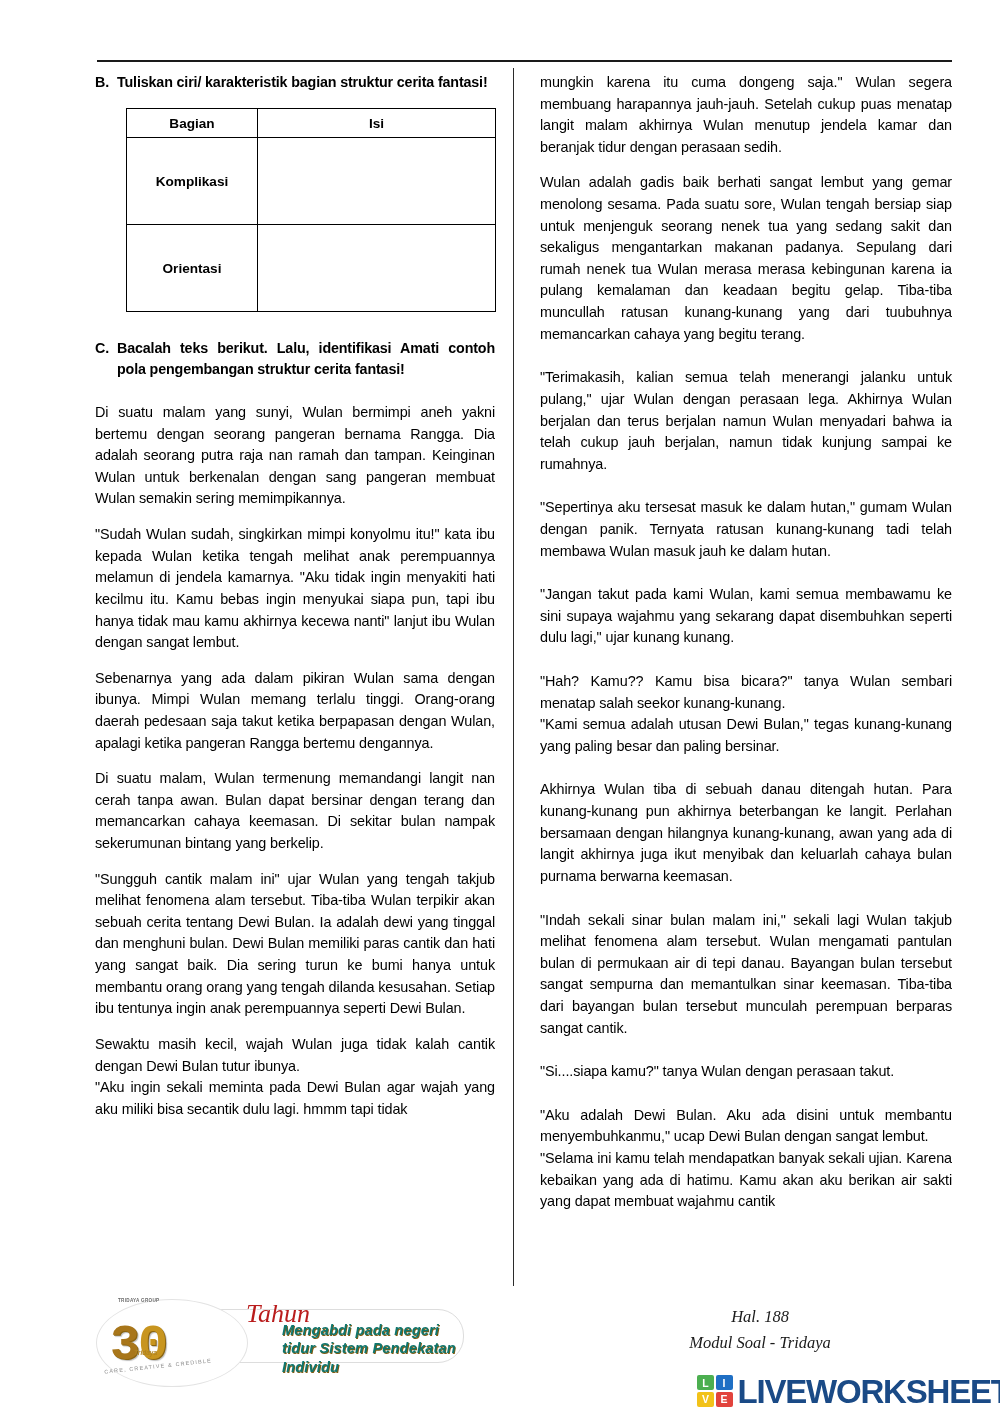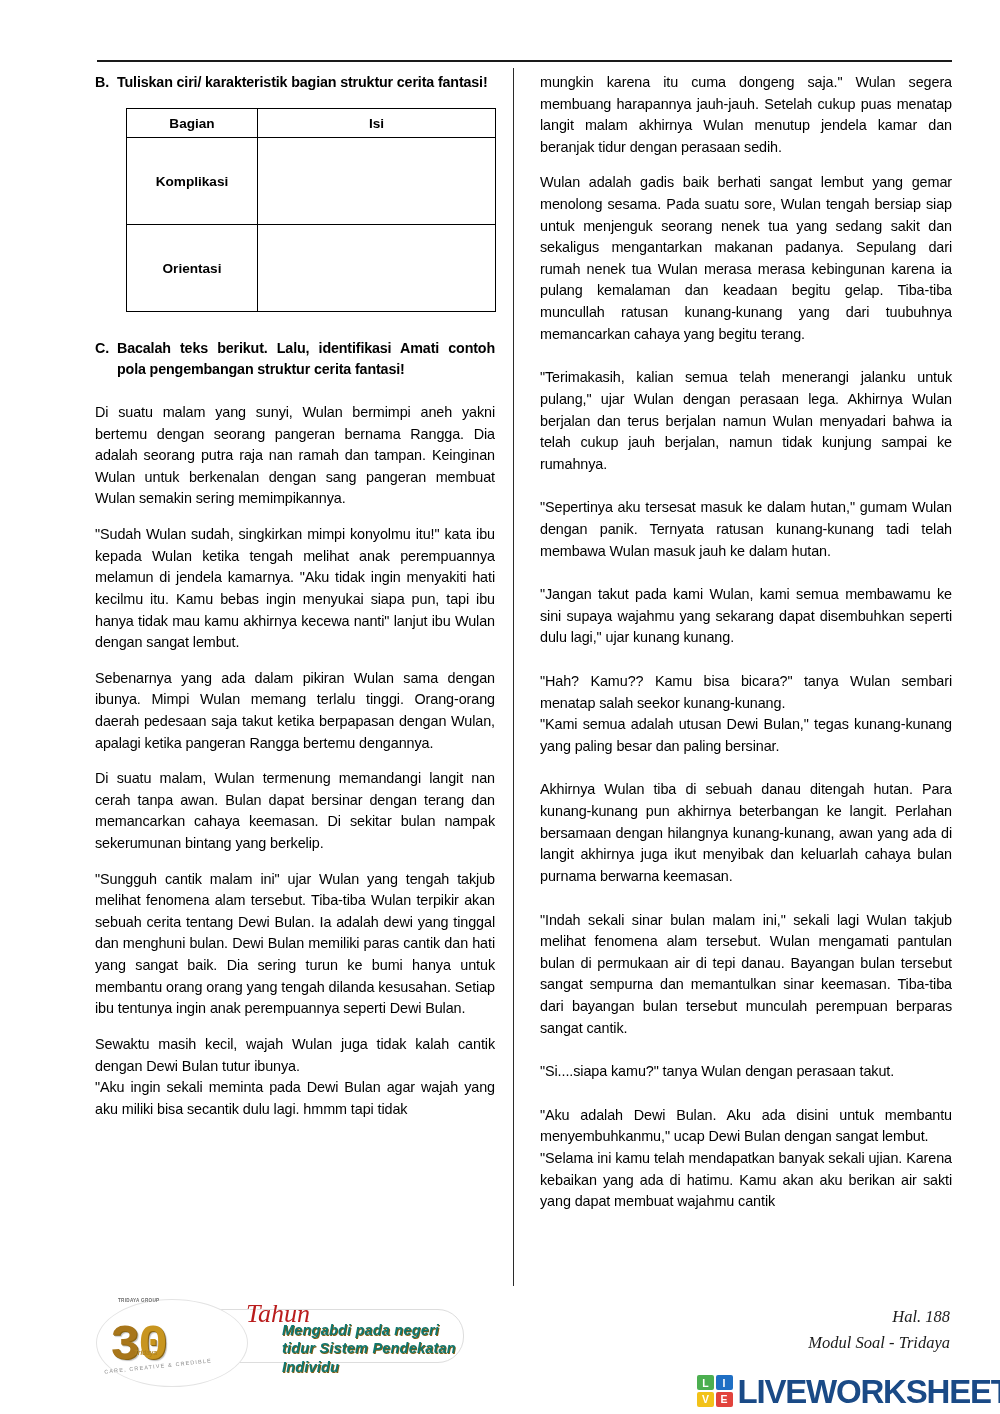--- a/index.html
+++ b/index.html
@@ -210,21 +210,21 @@
     color: #0f766e;
     text-shadow: 0.8px 0.8px 0 #7d5b12;
     letter-spacing: 0.2px;
   }
 
   .footer-page {
     position: absolute;
     right: 50px;
     top: 1304px;
     width: 380px;
-    text-align: right;
+    text-align: center;
     font-family: "Liberation Serif", serif;
     font-style: italic;
     font-size: 16.5px;
     line-height: 1.55;
     color: #1a1a1a;
   }
 
   .lw-logo {
     position: absolute;
     left: 697px;

